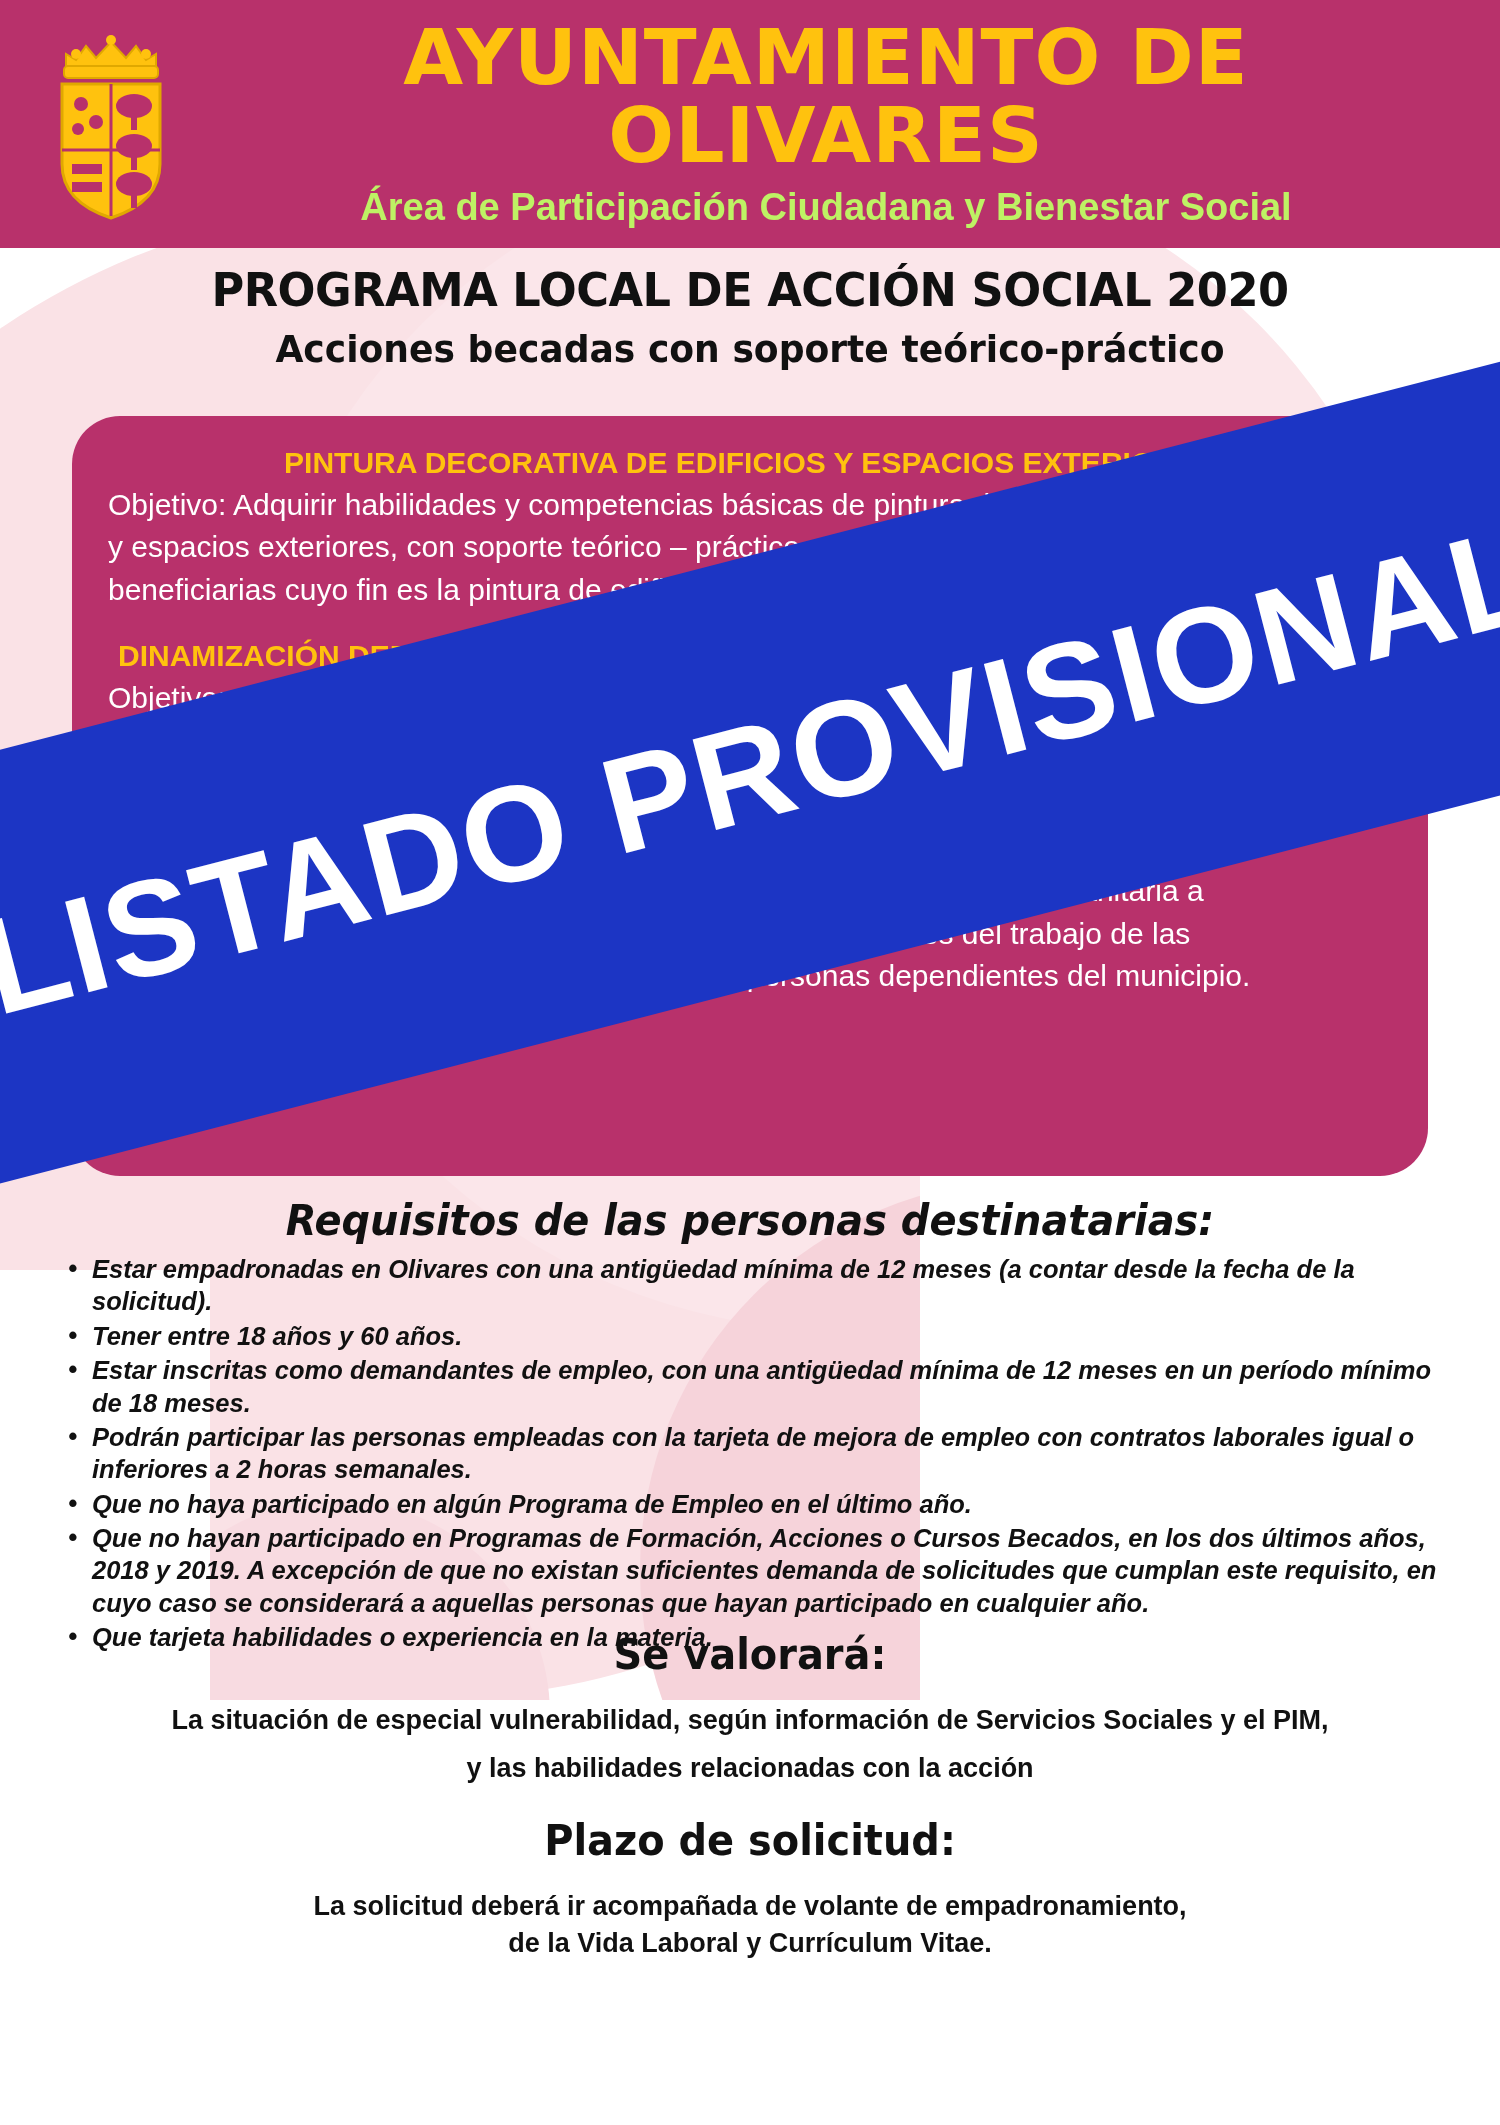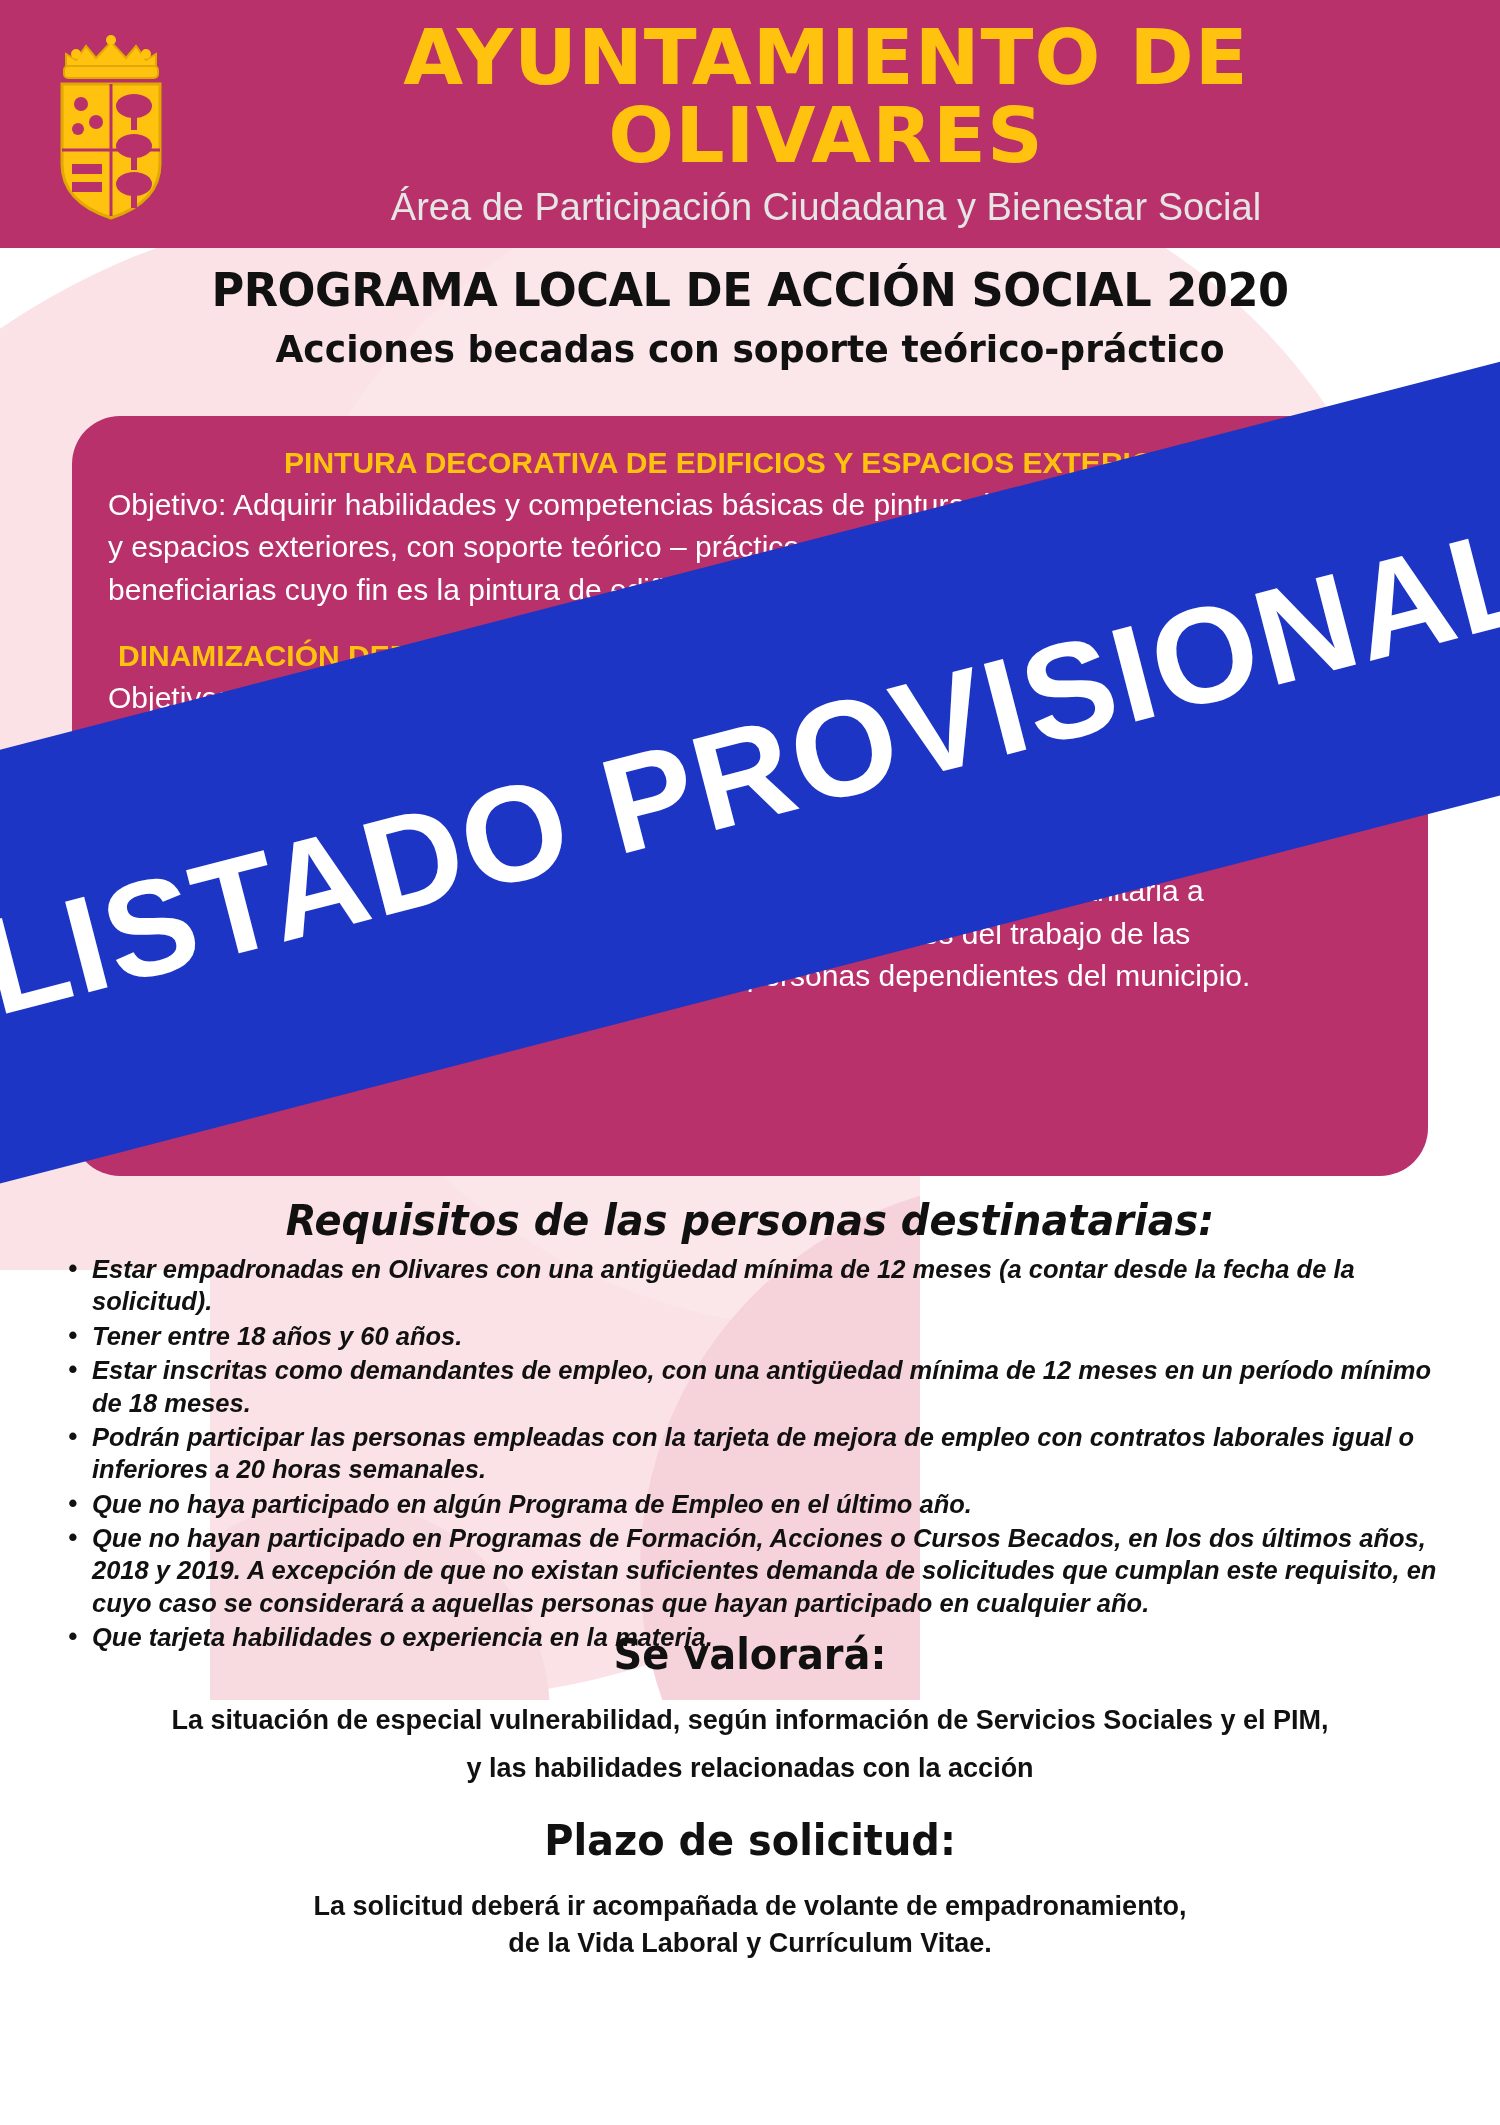--- a/index.html
+++ b/index.html
@@ -110,22 +110,22 @@
     font-size: 76px;
     font-weight: bold;
     color: #ffc20e;
     letter-spacing: 1px;
     line-height: 1.02;
     font-family: "DejaVu Sans", sans-serif;
     transform: scaleX(1.02);
   }
   .header-sub {
     font-size: 38px;
-    font-weight: normal;
-    color: #e5e5e5;
+    font-weight: bold;
+    color: #bef264;
     margin-top: 12px;
     font-family: "Liberation Sans", sans-serif;
   }
 
   
   .prog-block {
     position: absolute;
     top: 262px;
     left: 0;
     width: 1500px;
@@ -370,21 +370,21 @@
     <p>personas dependientes, con soporte teórico – práctico, a través del trabajo de las</p>
     <p>personas beneficiarias cuyo fin es la atención a personas dependientes del municipio.</p>
   </div>
 
   <div class="reqs">
     <div class="section-head">Requisitos de las personas destinatarias:</div>
     <ul class="req-list">
       <li>Estar empadronadas en Olivares con una antigüedad mínima de 12 meses (a contar desde la fecha de la solicitud).</li>
       <li>Tener entre 18 años y 60 años.</li>
       <li>Estar inscritas como demandantes de empleo, con una antigüedad mínima de 12 meses en un período mínimo de 18 meses.</li>
-      <li>Podrán participar las personas empleadas con la tarjeta de mejora de empleo con contratos laborales igual o inferiores a 20 horas semanales.</li>
+      <li>Podrán participar las personas empleadas con la tarjeta de mejora de empleo con contratos laborales igual o inferiores a 2 horas semanales.</li>
       <li>Que no haya participado en algún Programa de Empleo en el último año.</li>
       <li>Que no hayan participado en Programas de Formación, Acciones o Cursos Becados, en los dos últimos años, 2018 y 2019. A excepción de que no existan suficientes demanda de solicitudes que cumplan este requisito, en cuyo caso se considerará a aquellas personas que hayan participado en cualquier año.</li>
       <li>Que tarjeta habilidades o experiencia en la materia.</li>
     </ul>
   </div>
 
   <div class="mid-block">
     <div class="mid-head">Se valorará:</div>
     <div class="mid-text">La situación de especial vulnerabilidad, según información de Servicios Sociales y el PIM,</div>
     <div class="mid-text" style="margin-top:13px">y las habilidades relacionadas con la acción</div>

